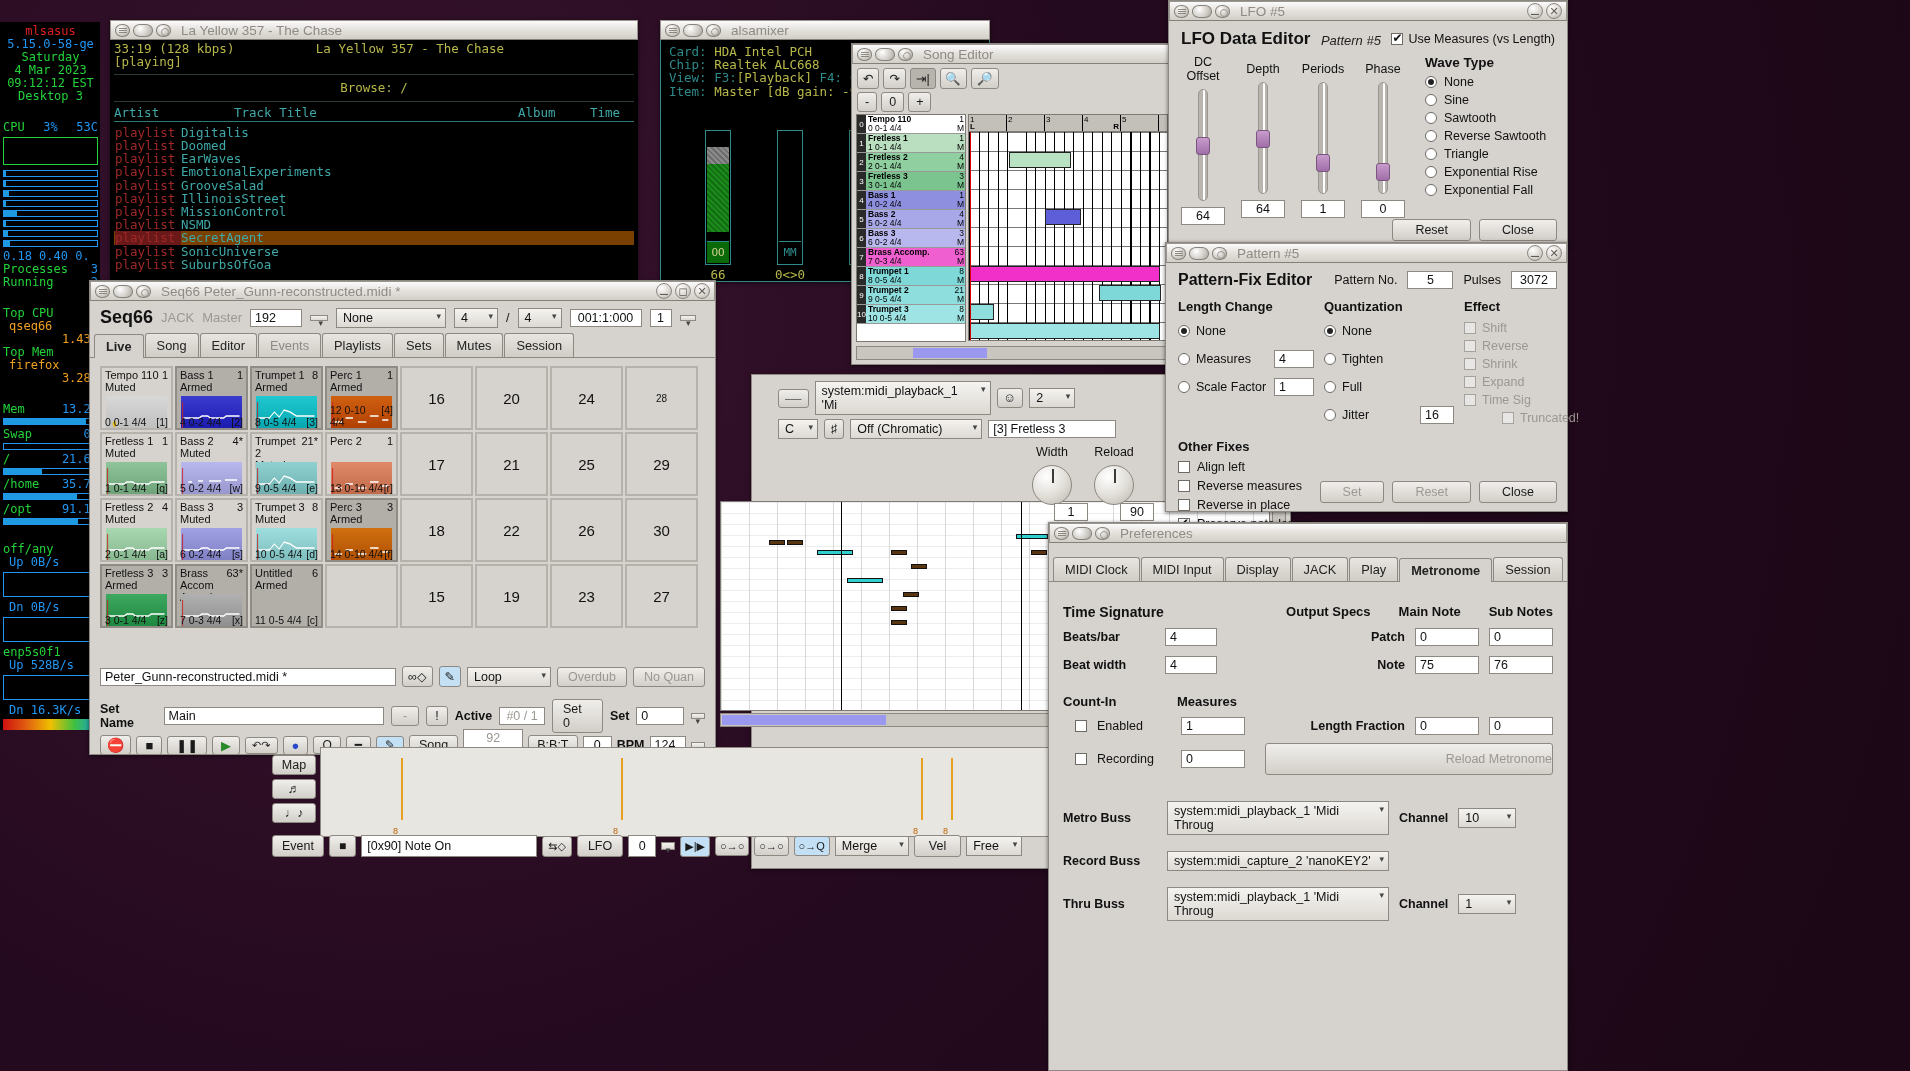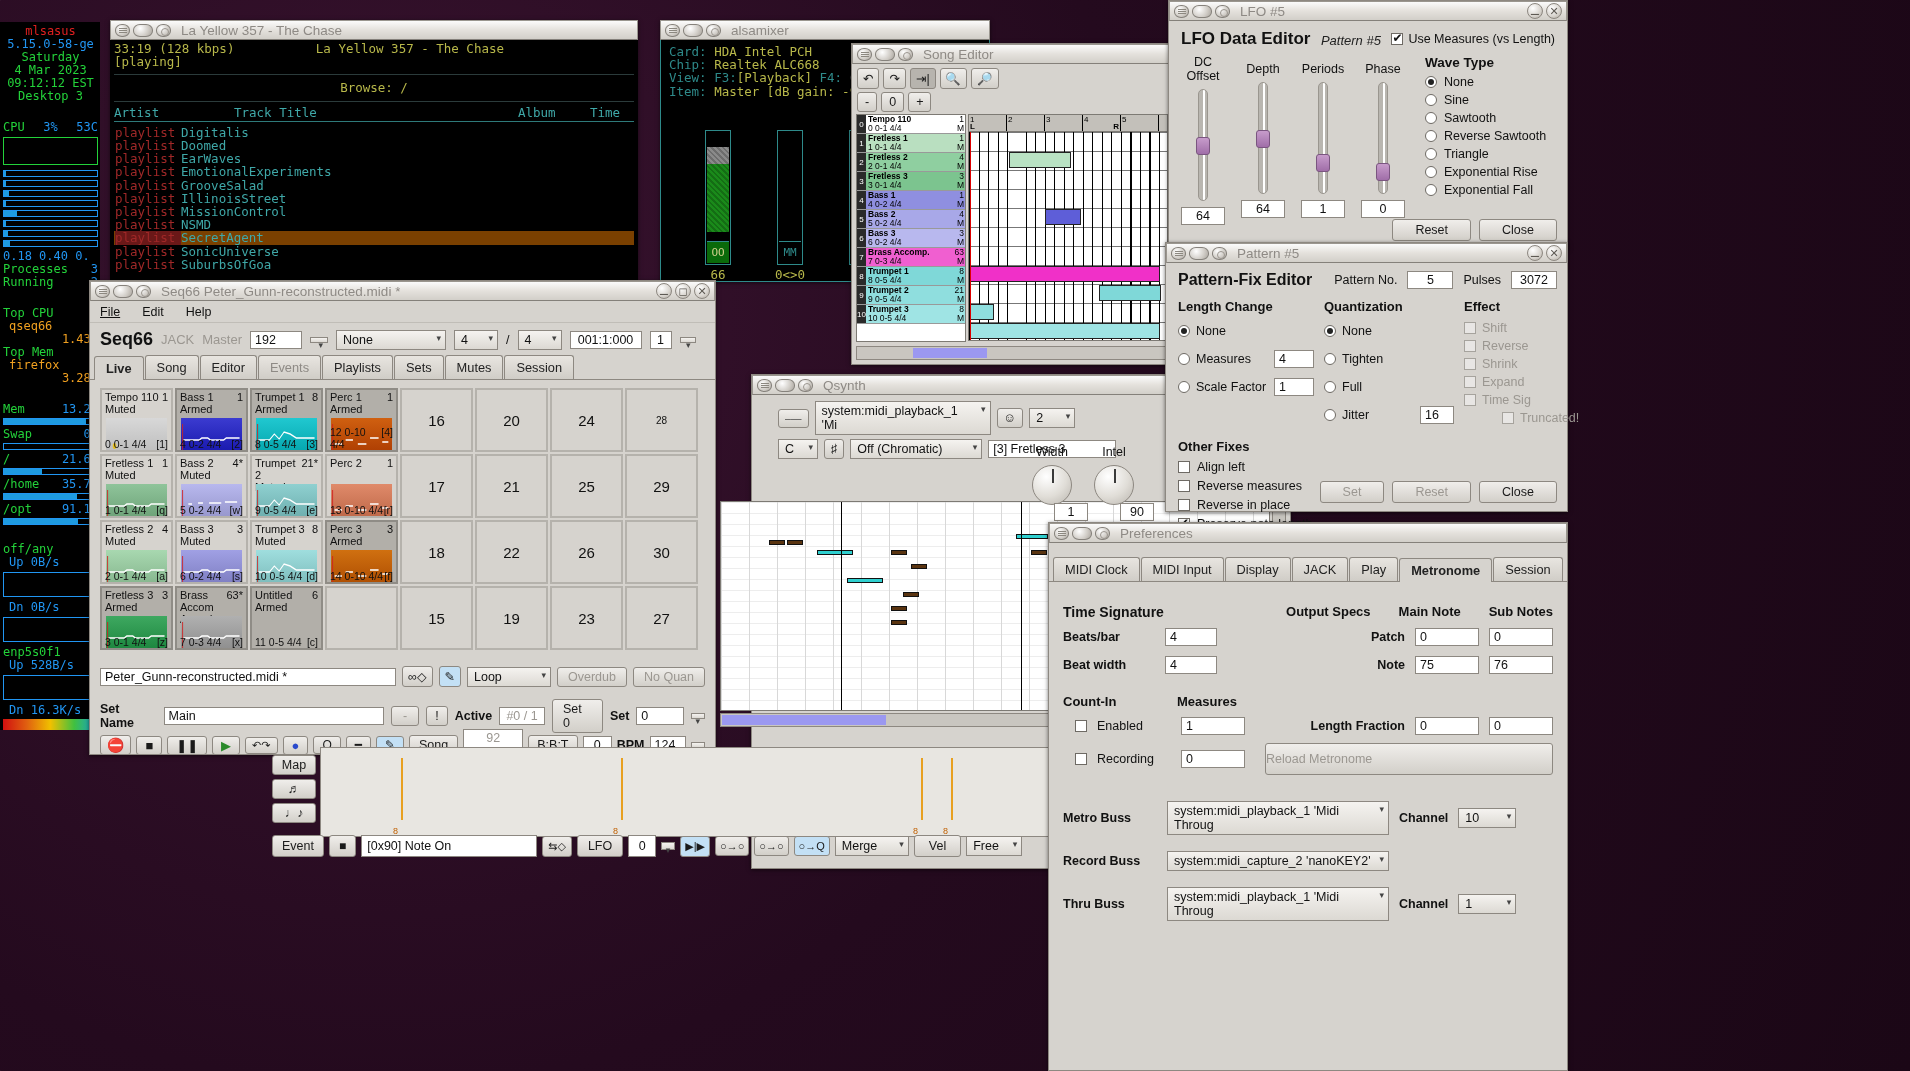--- a/index.html
+++ b/index.html
@@ -505,25 +505,20 @@
   <div class="tbar">
     <div class="tbtn menu"></div>
     <div class="tbtn wide"></div>
     <div class="tbtn circ"></div>
     <div class="ttl">Seq66 Peter_Gunn-reconstructed.midi *</div>
     <div style="flex:1"></div>
     <div class="rbtn">⚊</div>
     <div class="rbtn">◻</div>
     <div class="rbtn">✕</div>
   </div>
-  <div style="padding:4px 0 3px 10px; display:flex; gap:22px; border-bottom:1px solid #c0bdb7;">
-    <span class="lbl" style="text-decoration:underline; text-decoration-skip-ink:none;">File</span>
-    <span class="lbl">Edit</span>
-    <span class="lbl">Help</span>
-  </div>
   <div style="display:flex; align-items:center; gap:8px; padding:6px 8px 5px 10px;">
     <b style="font-size:18px; color:#111">Seq66</b>
     <span class="dis" style="font-size:13px">JACK</span>
     <span class="dis" style="font-size:13px">Master</span>
     <div class="fld" style="width:52px">192</div>
     <div class="sel" style="width:18px; padding:2px 0"></div>
     <div class="sel" style="width:110px">None</div>
     <div class="sel" style="width:44px">4</div>
     <span class="lbl">/</span>
     <div class="sel" style="width:44px">4</div>
@@ -854,30 +849,20 @@
     <div class="fld dis" style="width:62px; text-align:center">92 PPQN</div>
     <div class="btn" style="padding:2px 8px">B:B:T</div>
     <div class="fld" style="width:30px; text-align:center">0</div>
     <span class="lbl" style="font-weight:bold">BPM</span>
     <div class="fld" style="width:38px">124</div>
     <div class="sel" style="width:14px; padding:2px 0"></div>
   </div>
 </div>
 
 <div class="win" style="left:751px; top:374px; width:540px; height:495px; border:1px solid #8d8881;">
-  <div class="tbar">
-    <div class="tbtn menu"></div>
-    <div class="tbtn wide"></div>
-    <div class="tbtn circ"></div>
-    <div class="ttl">Qsynth</div>
-    <div style="flex:1"></div>
-    <div class="rbtn">⚊</div>
-    <div class="rbtn">◻</div>
-    <div class="rbtn">✕</div>
-  </div>
 
   <div style="display:flex; gap:6px; align-items:center; padding:6px 0 4px 26px;">
     <div class="btn" style="padding:2px 6px; font-size:11px">⎯⎯⎯</div>
     <div class="sel" style="width:176px">system:midi_playback_1 'Mi</div>
     <div class="btn" style="padding:2px 6px">☺</div>
     <div class="sel" style="width:46px">2</div>
   </div>
   <div style="display:flex; gap:6px; align-items:center; padding:0 0 5px 26px;">
     <div class="sel" style="width:40px">C</div>
     <div class="btn" style="padding:2px 6px">♯</div>
@@ -941,21 +926,21 @@
     <div class="btn" style="padding:3px 14px">Vel</div>
     <div class="sel" style="width:56px">Free</div>
   </div>
 
   <div style="position:absolute; left:280px; top:38px; display:flex; gap:22px; align-items:flex-start;margin-top:32px;">
     <div style="text-align:center">
       <div class="lbl">Width</div>
       <div class="knob" style="margin:6px auto 0"></div>
     </div>
     <div style="text-align:center">
-      <div class="lbl">Intel</div>
+      <div class="lbl">Reload</div>
       <div class="knob" style="margin:6px auto 0"></div>
     </div>
   </div>
   <div style="position:absolute; left:302px; top:128px; display:flex; gap:32px;">
     <div class="fld" style="width:34px; text-align:center">1</div>
     <div class="fld" style="width:34px; text-align:center">90</div>
   </div>
 </div>
 
 <div class="win" style="left:1168px; top:0px; width:400px; height:250px; border:1px solid #8d8881;">
@@ -1232,21 +1217,21 @@
     <div style="flex:1"></div>
     <span class="lbl" style="font-weight:bold">Length Fraction</span>
     <div class="fld" style="width:64px">0</div>
     <div class="fld" style="width:64px">0</div>
   </div>
 
   <div style="display:flex; align-items:center; padding:8px 14px 0 14px; gap:10px;">
     <span class="cb" style="margin-left:12px"></span>
     <span class="lbl" style="width:74px">Recording</span>
     <div class="fld" style="width:64px">0</div>
-    <div class="btn dis" style="flex:1; text-align:left; margin-left:10px; padding:8px 0">Reload Metronome</div>
+    <div class="btn dis" style="flex:1; text-align:right; margin-left:10px; padding:8px 0">Reload Metronome</div>
   </div>
 
   <div id="pref-busses" style="padding:26px 14px 0 14px;">
       <div style="display: flex; align-items: center; gap: 10px; margin-bottom: 16px;">
         <span class="lbl" style="width: 94px; font-weight: bold;">Metro Buss</span>
         <div class="sel" style="width: 222px;">system:midi_playback_1 'Midi Throug</div>
         <span class="lbl" style="font-weight: bold;">Channel</span>
         <div class="sel" style="width: 58px;">10</div>
       </div>
       <div style="display: flex; align-items: center; gap: 10px; margin-bottom: 16px;">

